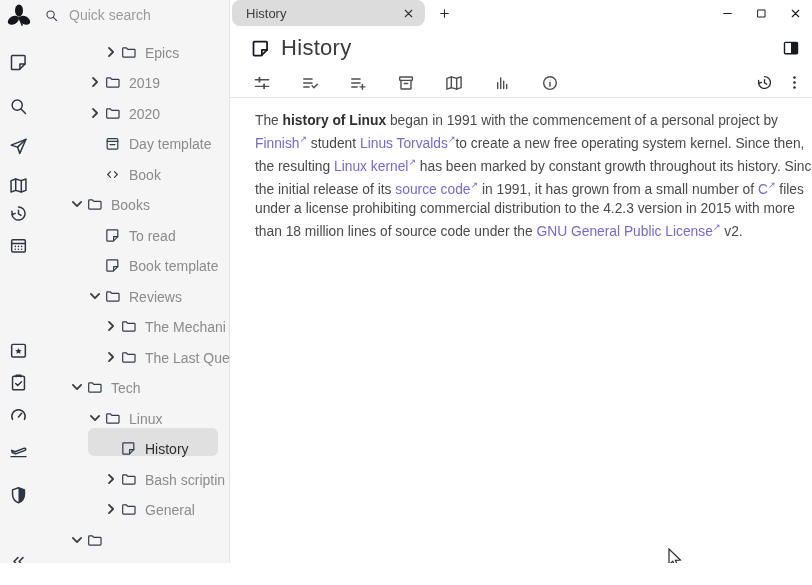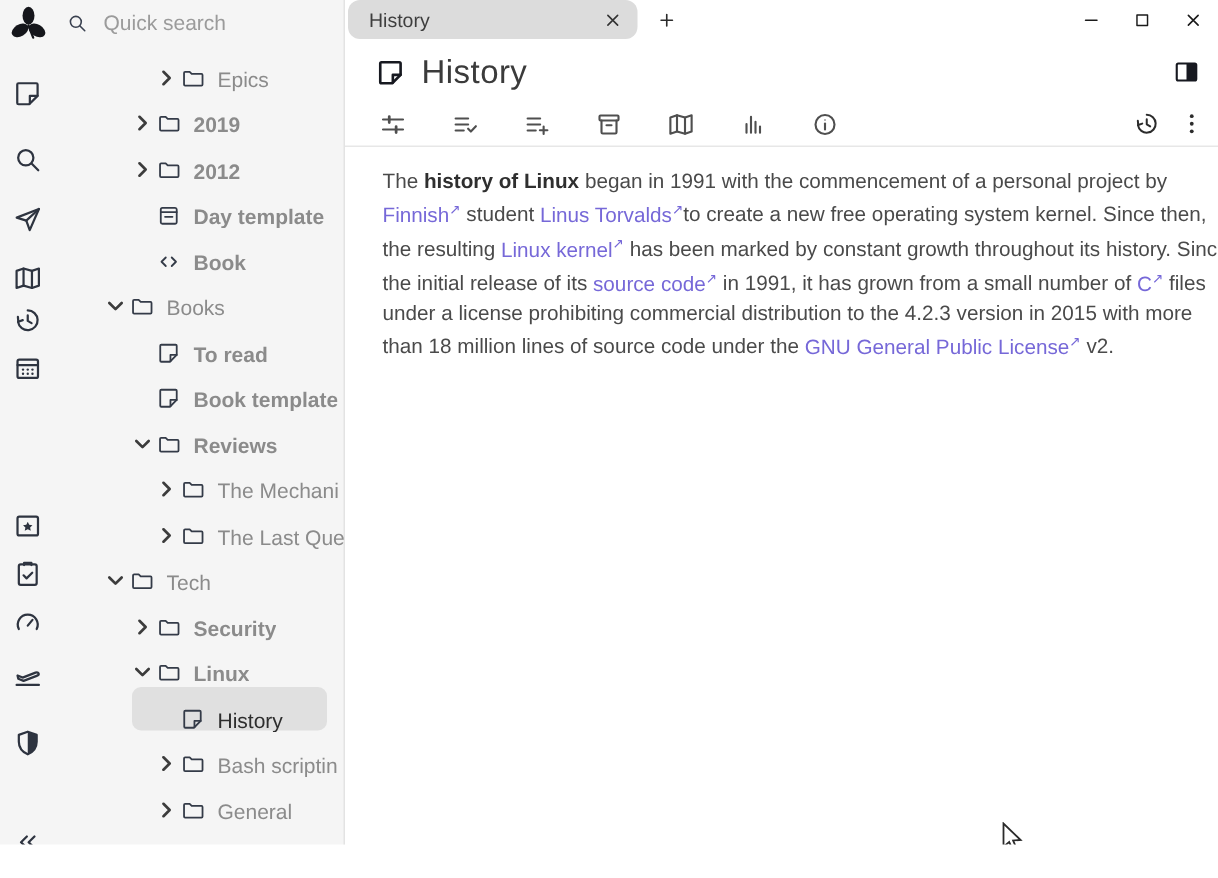--- a/index.html
+++ b/index.html
@@ -8,21 +8,21 @@
 
   
   .left{position:absolute;left:0;top:0;width:230px;height:585px;background:var(--panelbg,#f5f5f5);border-right:1px solid #e3e3e3;box-sizing:border-box;}
   .rail{position:absolute;left:0;top:0;width:38px;height:100%;}
   .logo{position:absolute;left:4px;top:2px;width:30px;height:30px;color:#15161b;}
   .rbtn{position:absolute;left:8px;width:21px;height:21px;color:#2e3440;}
   .tree-panel{position:absolute;left:38px;top:0;width:192px;bottom:0;overflow:hidden;}
   .qsearch{height:30px;display:flex;align-items:center;padding-left:6px;color:#9b9b9b;font-size:14px;}
   .qsearch .sicon{width:15px;height:15px;color:#3a4150;margin-right:10px;flex:0 0 15px;}
   .tree-row{height:30.5px;display:flex;align-items:flex-end;font-size:14px;color:#8b8b8b;white-space:nowrap;position:relative;}
-  .lv1{padding-left:30px;} .lv2{padding-left:48px;font-weight:bold;} .lv3{padding-left:64px;}
+  .lv1{padding-left:30px;} .lv2{padding-left:48px;} .lv3{padding-left:64px;}
   .a-ic{width:18px;flex:0 0 18px;color:#3c3c3c;display:flex;align-items:center;}
   .a-ic svg{width:12px;height:12px;}
   .t-ic{width:17px;height:17px;flex:0 0 17px;margin-right:8px;color:#343b48;position:relative;z-index:2;}
   .t-label{overflow:hidden;position:relative;z-index:2;}
   .tree-row.selected .t-label{color:#2e2e2e;font-weight:500;}
   .tree-row.selected::before{content:"";position:absolute;left:50px;width:130px;top:1px;bottom:1px;background:var(--selbg,#e0e0e0);border-radius:6px;z-index:1;}
   .tree-footer{position:absolute;left:85px;bottom:3px;display:flex;gap:15px;z-index:5;}
   .f-ic{width:19px;height:19px;color:#2e3440;}
   .bottom-strip{position:absolute;left:30px;bottom:0;width:202px;height:2px;background:var(--strip,#1d5045);z-index:6;}
 
@@ -194,21 +194,21 @@
             <span class="a-ic" data-icon="chev-right">
               <svg viewBox="0 0 24 24" fill="none" stroke="currentColor" stroke-width="2.4" stroke-linecap="round" stroke-linejoin="round">
                 <path d="M9.3 6.5L14.8 12l-5.5 5.5"></path>
               </svg>
             </span>
             <span class="t-ic" data-icon="folder">
               <svg viewBox="0 0 24 24" fill="none" stroke="currentColor" stroke-width="1.7" stroke-linecap="round" stroke-linejoin="round">
                 <path d="M3.8 6.6c0-.6.4-1 1-1h4.3l1.9 1.9h9.2c.6 0 1 .4 1 1v8.9c0 .6-.4 1-1 1H4.8c-.6 0-1-.4-1-1z"></path>
               </svg>
             </span>
-            <span class="t-label">2012</span>
+            <span class="t-label">2020</span>
           </div>
           <div class="tree-row lv2">
             <span class="a-ic"></span>
             <span class="t-ic" data-icon="calendar-small">
               <svg viewBox="0 0 24 24" fill="none" stroke="currentColor" stroke-width="1.7" stroke-linecap="round" stroke-linejoin="round">
                 <rect x="4.5" y="5" width="15" height="15" rx="1.5"></rect>
                 <path d="M4.5 9h15M8.5 13.5h7"></path>
               </svg>
             </span>
             <span class="t-label">Day template</span>
@@ -299,33 +299,20 @@
               <svg viewBox="0 0 24 24" fill="none" stroke="currentColor" stroke-width="2.4" stroke-linecap="round" stroke-linejoin="round">
                 <path d="M6.5 9.3L12 14.8l5.5-5.5"></path>
               </svg>
             </span>
             <span class="t-ic" data-icon="folder">
               <svg viewBox="0 0 24 24" fill="none" stroke="currentColor" stroke-width="1.7" stroke-linecap="round" stroke-linejoin="round">
                 <path d="M3.8 6.6c0-.6.4-1 1-1h4.3l1.9 1.9h9.2c.6 0 1 .4 1 1v8.9c0 .6-.4 1-1 1H4.8c-.6 0-1-.4-1-1z"></path>
               </svg>
             </span>
             <span class="t-label">Tech</span>
-          </div>
-          <div class="tree-row lv2">
-            <span class="a-ic" data-icon="chev-right">
-              <svg viewBox="0 0 24 24" fill="none" stroke="currentColor" stroke-width="2.4" stroke-linecap="round" stroke-linejoin="round">
-                <path d="M9.3 6.5L14.8 12l-5.5 5.5"></path>
-              </svg>
-            </span>
-            <span class="t-ic" data-icon="folder">
-              <svg viewBox="0 0 24 24" fill="none" stroke="currentColor" stroke-width="1.7" stroke-linecap="round" stroke-linejoin="round">
-                <path d="M3.8 6.6c0-.6.4-1 1-1h4.3l1.9 1.9h9.2c.6 0 1 .4 1 1v8.9c0 .6-.4 1-1 1H4.8c-.6 0-1-.4-1-1z"></path>
-              </svg>
-            </span>
-            <span class="t-label">Security</span>
           </div>
           <div class="tree-row lv2">
             <span class="a-ic" data-icon="chev-down">
               <svg viewBox="0 0 24 24" fill="none" stroke="currentColor" stroke-width="2.4" stroke-linecap="round" stroke-linejoin="round">
                 <path d="M6.5 9.3L12 14.8l5.5-5.5"></path>
               </svg>
             </span>
             <span class="t-ic" data-icon="folder">
               <svg viewBox="0 0 24 24" fill="none" stroke="currentColor" stroke-width="1.7" stroke-linecap="round" stroke-linejoin="round">
                 <path d="M3.8 6.6c0-.6.4-1 1-1h4.3l1.9 1.9h9.2c.6 0 1 .4 1 1v8.9c0 .6-.4 1-1 1H4.8c-.6 0-1-.4-1-1z"></path>

